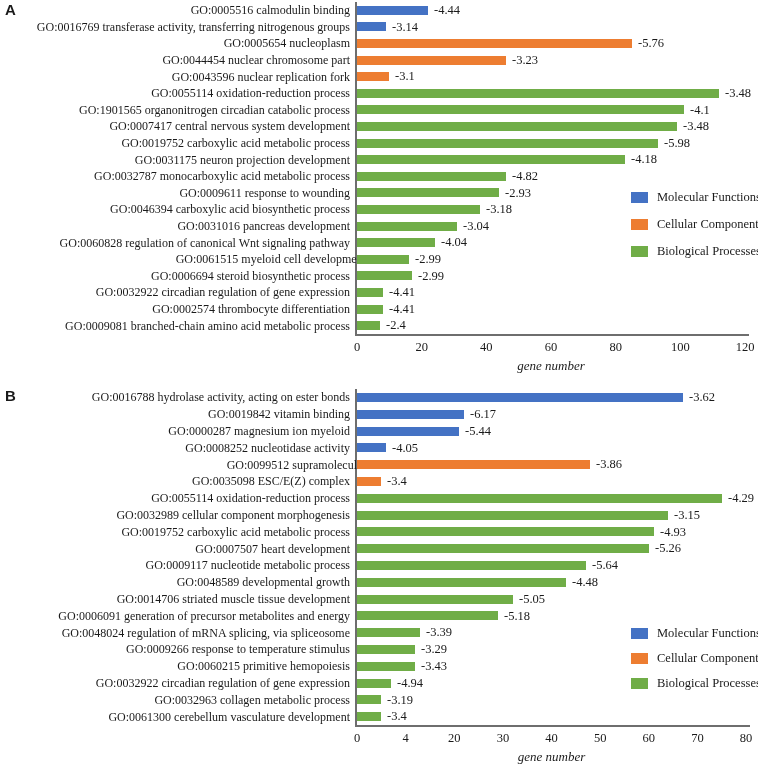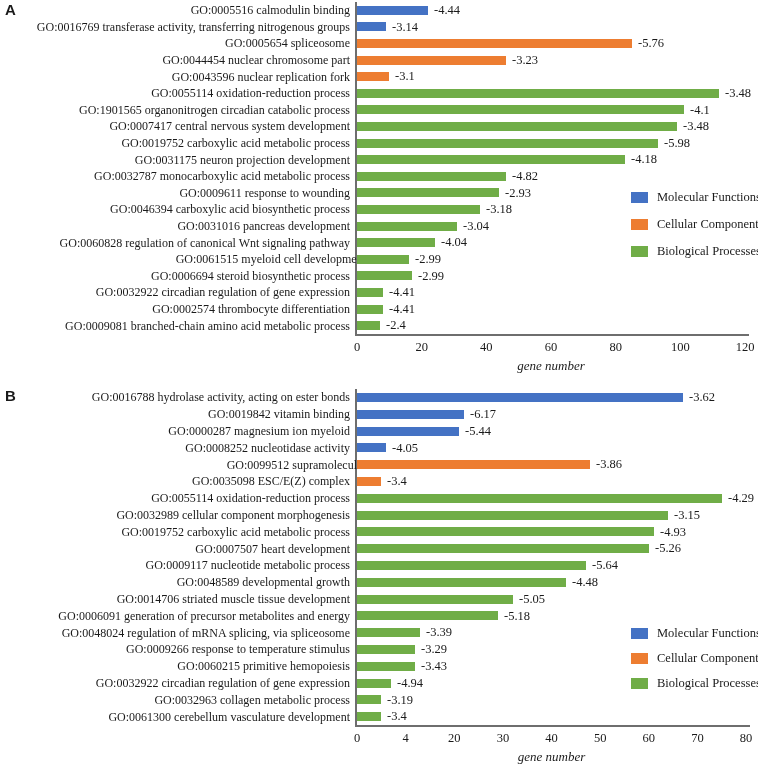--- a/index.html
+++ b/index.html
@@ -57,21 +57,21 @@
           <span>GO:0005516 calmodulin binding</span>
         </div>
         <div class="bar" style="left: 357px; top: 5.8px; width: 71px; height: 9px; background: rgb(68, 114, 196);"></div>
         <div class="bar-value" style="left: 434px; top: 2px; height: 16.6px;">-4.44</div>
         <div class="row-label" style="top: 18.6px; height: 16.6px; left: 0px; width: 350px;">
           <span>GO:0016769 transferase activity, transferring nitrogenous groups</span>
         </div>
         <div class="bar" style="left: 357px; top: 22.4px; width: 29px; height: 9px; background: rgb(68, 114, 196);"></div>
         <div class="bar-value" style="left: 392px; top: 18.6px; height: 16.6px;">-3.14</div>
         <div class="row-label" style="top: 35.2px; height: 16.6px; left: 0px; width: 350px;">
-          <span>GO:0005654 spliceosome</span>
+          <span>GO:0005654 nucleoplasm</span>
         </div>
         <div class="bar" style="left: 357px; top: 39px; width: 275px; height: 9px; background: rgb(237, 125, 49);"></div>
         <div class="bar-value" style="left: 638px; top: 35.2px; height: 16.6px;">-5.76</div>
         <div class="row-label" style="top: 51.8px; height: 16.6px; left: 0px; width: 350px;">
           <span>GO:0044454 nuclear chromosome part</span>
         </div>
         <div class="bar" style="left: 357px; top: 55.6px; width: 149px; height: 9px; background: rgb(237, 125, 49);"></div>
         <div class="bar-value" style="left: 512px; top: 51.8px; height: 16.6px;">-3.23</div>
         <div class="row-label" style="top: 68.4px; height: 16.6px; left: 0px; width: 350px;">
           <span>GO:0043596 nuclear replication fork</span>

